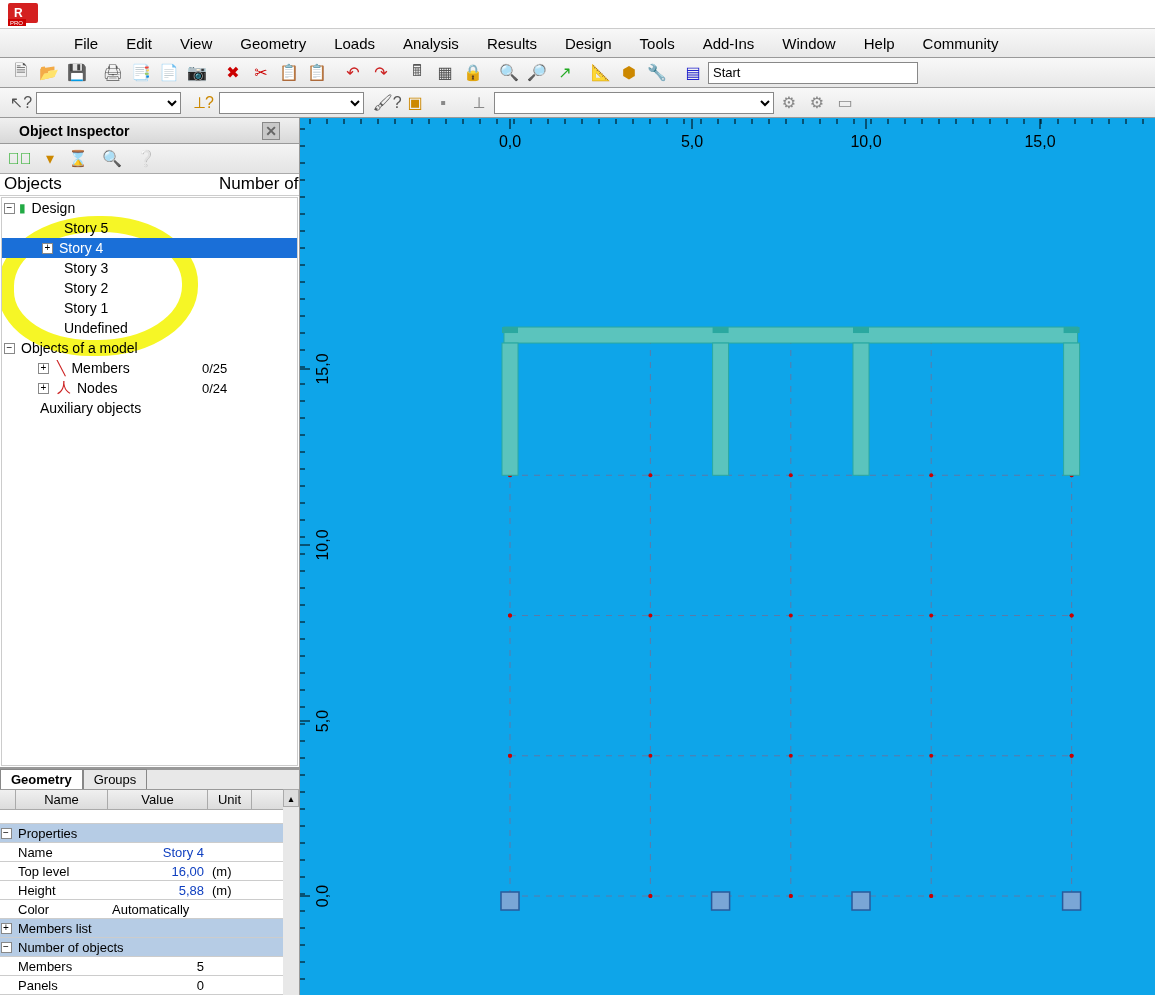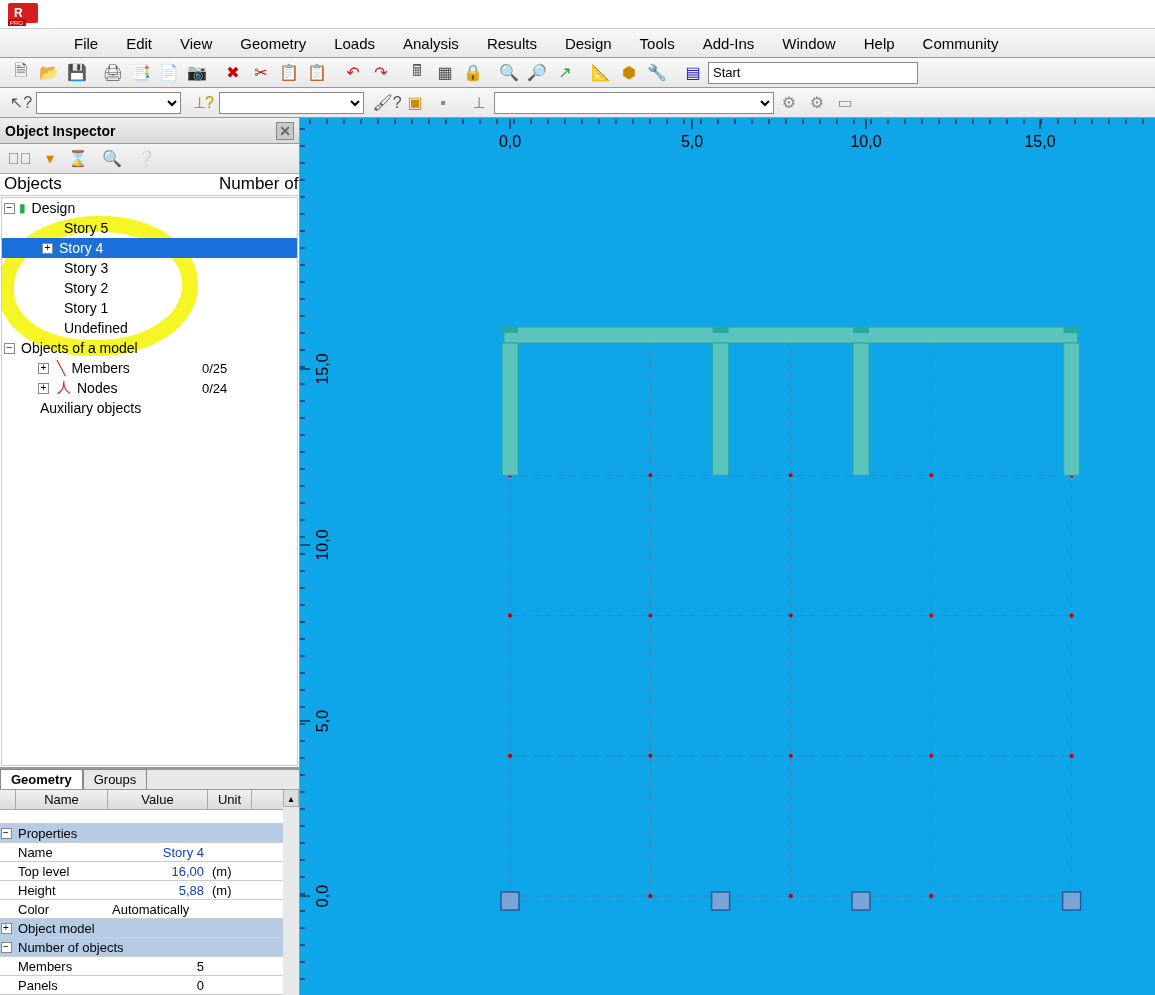--- a/index.html
+++ b/index.html
@@ -23,21 +23,21 @@
   .tb-combo.w140 { width:145px; }
   .tb-combo.w280 { width:280px; }
   .start-input { width:210px; height:22px; border:1px solid #888; font-size:13px; padding-left:4px; }
 
   
   .main { flex:1; display:flex; min-height:0; }
   .left-panel { width:300px; display:flex; flex-direction:column; border-right:1px solid #999; }
   .canvas-area { flex:1; position:relative; background:#0ea5e9; overflow:hidden; }
 
   
-  .oi-header { height:26px; background:linear-gradient(#f0f0f0,#d8d8d8); border-bottom:1px solid #999; display:flex; align-items:center; justify-content:space-between; padding:0 5px; font-size:14px; font-weight:bold; }
+  .oi-header { height:26px; background:linear-gradient(#f0f0f0,#d8d8d8); border-bottom:1px solid #999; display:flex; align-items:center; justify-content:space-between; padding:0 19px; font-size:14px; font-weight:bold; }
   .oi-close { width:18px; height:18px; background:#c8c8c8; border:1px solid #888; display:flex; align-items:center; justify-content:center; font-size:14px; color:#666; }
   .oi-toolbar { height:30px; background:linear-gradient(#f4f4f4,#e4e4e4); border-bottom:1px solid #aaa; display:flex; align-items:center; padding-left:8px; gap:14px; font-size:16px; color:#22a; }
   .oi-cols { height:22px; display:flex; font-size:17px; border-bottom:1px solid #ccc; }
   .oi-cols .c1 { flex:1; padding-left:4px; }
   .oi-cols .c2 { width:80px; }
   .tree { flex:1; overflow:auto; position:relative; font-size:14px; background:#fff; border:1px solid #ccc; margin:1px; }
   .tree-row { height:20px; display:flex; align-items:center; white-space:nowrap; position:relative; }
   .tree-row.sel { background:#1a6fd8; color:#fff; }
   .expand-box { width:11px; height:11px; border:1px solid #888; display:inline-flex; align-items:center; justify-content:center; font-size:10px; line-height:1; margin-right:4px; background:#fff; color:#000;}
   .tree-label { padding-left:2px; }
@@ -272,21 +272,21 @@
                 <div class="pc0"></div>
                 <div class="pc1">Color</div>
                 <div class="pc2 " style="text-align:left;padding-left:4px">Automatically</div>
                 <div class="pc3"></div>
               </div>
             </div>
           <div class="prop-row section">
             <div class="pc0">
                 <span class="expand-box">+</span>
               </div>
-            <div style="padding-left:2px">Object model</div>
+            <div style="padding-left:2px">Members list</div>
           </div>
           <div class="prop-row section">
             <div class="pc0">
                 <span class="expand-box">−</span>
               </div>
             <div style="padding-left:2px">Number of objects</div>
           </div>
           <div id="sum-rows">
               <div class="prop-row">
                 <div class="pc0"></div>

